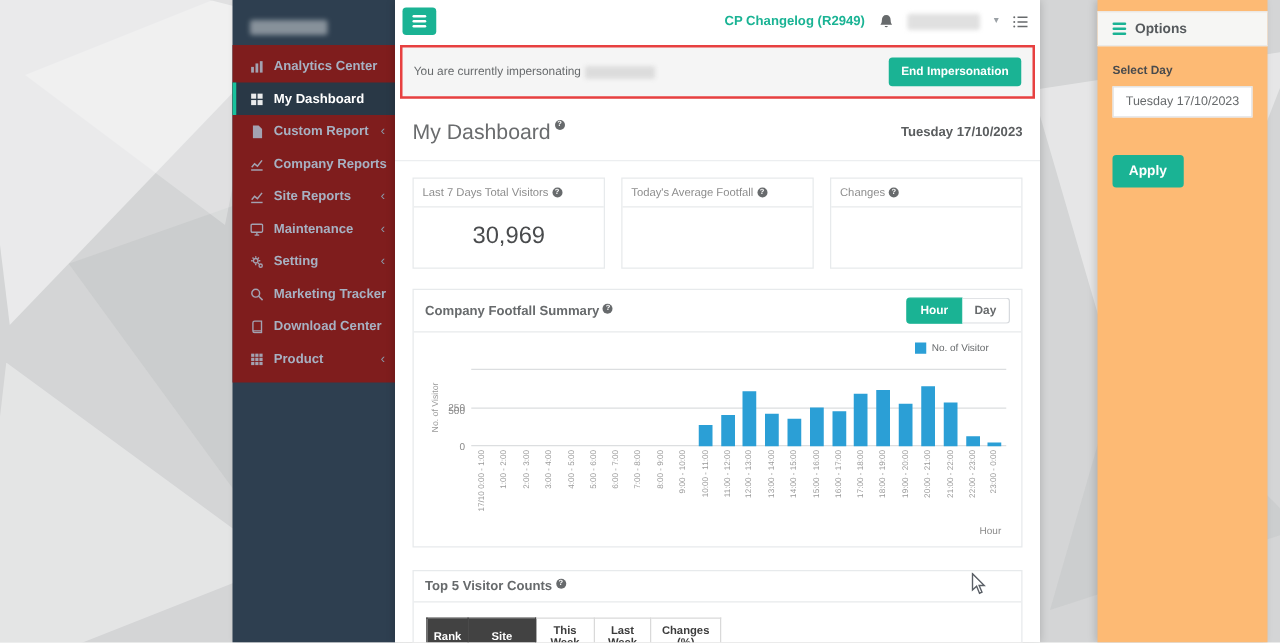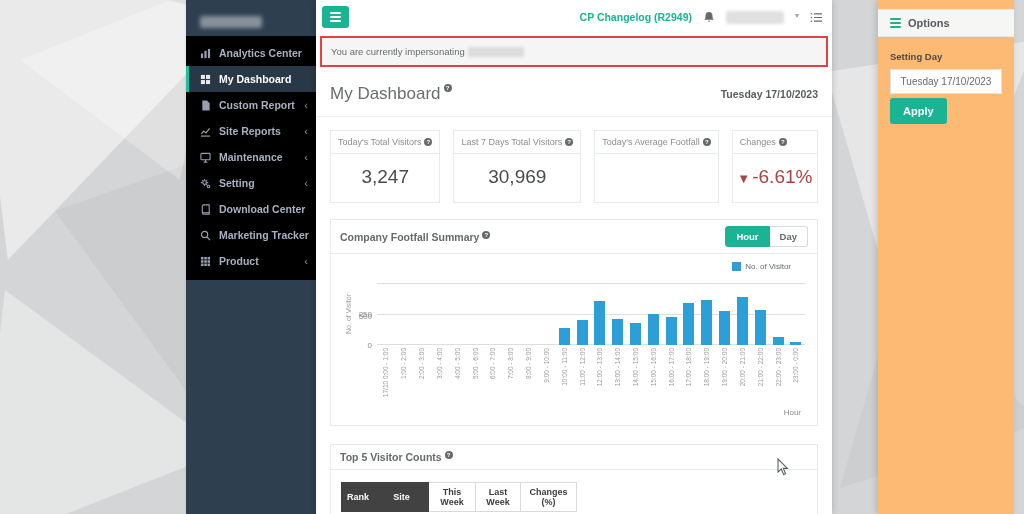--- a/index.html
+++ b/index.html
@@ -15,21 +15,21 @@
   .t1 { left:-30px; top:-50px; width:270px; height:310px; background:rgba(255,255,255,.5); clip-path:polygon(0 0,100% 22%,14% 100%); }
   .t2 { left:55px; top:130px; width:230px; height:270px; background:rgba(140,146,152,.12); clip-path:polygon(0 30%,100% 0,60% 100%); }
   .t3 { left:-25px; top:290px; width:250px; height:260px; background:rgba(255,255,255,.38); clip-path:polygon(0 100%,12% 0,100% 62%); }
   .t4 { left:20px; top:-20px; width:200px; height:200px; background:rgba(255,255,255,.28); clip-path:polygon(100% 0,0 40%,80% 100%); }
   .t5 { left:826px; top:40px; width:210px; height:320px; background:rgba(255,255,255,.42); clip-path:polygon(0 10%,100% 0,40% 100%); }
   .t6 { left:840px; top:280px; width:200px; height:260px; background:rgba(140,146,152,.1); clip-path:polygon(0 80%,30% 0,100% 55%); }
 
   
   .sidebar { position:absolute; left:186px; top:0; width:130px; height:514px; background:#2e3f50; box-shadow:2px 0 5px rgba(0,0,0,.18); }
   .logo-blur { margin:16px 14px 8px; width:62px; height:12px; background:#97a0a8; opacity:.85; filter:blur(2px); border-radius:2px; }
-  .nav { background:#000000; padding:4px 0 6px; }
+  .nav { background:#7f1d1d; padding:4px 0 6px; }
   .nav-item { display:flex; align-items:center; gap:7px; padding:7px 8px 7px 13px; color:#a7b1c2; font-size:10.5px; font-weight:700; cursor:pointer; }
   .nav-item.active { background:#293846; color:#fff; border-left:3px solid #18c29c; padding-left:10px; }
   .nav-icon { width:13px; height:12px; display:flex; align-items:center; justify-content:center; opacity:.9; flex:0 0 13px; }
   .nav-icon svg { display:block; }
   .nav-label { white-space:nowrap; }
   .chev { margin-left:auto; font-size:11px; line-height:1; color:#8b98a8; font-weight:400; }
 
   
   .main { position:absolute; left:316px; top:0; width:516px; height:514px; background:#fff; box-shadow:0 0 7px rgba(0,0,0,.2); overflow:hidden; }
   .topbar { height:34px; display:flex; align-items:center; justify-content:space-between; padding:0 9px 0 6px; }
@@ -94,21 +94,21 @@
   .top5 th.dark { background:#424242; color:#fff; border-color:#424242; }
   .col-rank { width:27px; } .col-site { width:54px; } .col-tw { width:47px; } .col-lw { width:45px; } .col-chg { width:56px; }
 
   
   .options { position:absolute; left:878px; top:0; width:136px; height:514px; background:#fdba74; box-shadow:-2px 0 6px rgba(0,0,0,.15); }
   .opt-header { margin-top:9px; background:#f6f6f4; border-top:1px solid #e9e9e7; border-bottom:1px solid #e9e9e7; padding:6px 12px; display:flex; align-items:center; gap:7px; font-size:11px; color:#55595c; font-weight:600; }
   .opt-list-icon i { display:block; width:11px; height:2px; background:#1ab394; margin:2px 0; border-radius:1px; }
   .opt-body { padding:14px 12px; }
   .select-day-label { font-size:9.5px; font-weight:700; color:#494b4d; margin-bottom:7px; }
   .date-input { width:100%; border:1px solid #e0e2e4; padding:6px 2px; font-size:10px; color:#676a6c; text-align:center; background:#fff; font-family:"Liberation Sans", sans-serif; }
-  .apply-btn { margin-top:4px; background:#1ab394; color:#fff; border:none; border-radius:3px; font-size:11px; font-weight:700; padding:7px 13px; cursor:pointer; }
+  .apply-btn { margin-top:30px; background:#1ab394; color:#fff; border:none; border-radius:3px; font-size:11px; font-weight:700; padding:7px 13px; cursor:pointer; }
 
   .cursor { position:absolute; left:776px; top:458px; }
 </style>
 </head>
 <body>
 
 <div class="bg">
   <div class="tri t1"></div>
   <div class="tri t2"></div>
   <div class="tri t3"></div>
@@ -147,20 +147,30 @@
     <div class="nav-item">
       <span class="nav-icon">
           <svg width="10" height="11" viewBox="0 0 10 12" fill="currentColor">
             <path d="M1 0.5h5l3 3v8H1z"></path>
           </svg>
         </span>
       <span class="nav-label">Custom Report</span>
       <span class="chev">‹</span>
     </div>
 
+    <div class="nav-item">
+      <span class="nav-icon">
+          <svg width="11" height="11" viewBox="0 0 12 12" fill="none" stroke="currentColor" stroke-width="1.3">
+            <path d="M1 11h10"></path>
+            <polyline points="1.5,8.5 4,5.5 6.5,7.5 10.5,2.5"></polyline>
+          </svg>
+        </span>
+      <span class="nav-label">Company Reports</span>
+      <span class="chev">‹</span>
+    </div>
 
     <div class="nav-item">
       <span class="nav-icon">
           <svg width="11" height="11" viewBox="0 0 12 12" fill="none" stroke="currentColor" stroke-width="1.3">
             <path d="M1 11h10"></path>
             <polyline points="1.5,8.5 4,5.5 6.5,7.5 10.5,2.5"></polyline>
           </svg>
         </span>
       <span class="nav-label">Site Reports</span>
       <span class="chev">‹</span>
@@ -184,36 +194,36 @@
             <path d="M5 1v1.4M5 7.6V9M1 5h1.4M7.6 5H9M2.2 2.2l1 1M6.8 6.8l1 1M7.8 2.2l-1 1"></path>
             <circle cx="9.3" cy="9.3" r="1.4"></circle>
           </svg>
         </span>
       <span class="nav-label">Setting</span>
       <span class="chev">‹</span>
     </div>
 
     <div class="nav-item">
       <span class="nav-icon">
+          <svg width="11" height="11" viewBox="0 0 12 12" fill="none" stroke="currentColor" stroke-width="1.3">
+            <circle cx="5" cy="5" r="3.4"></circle>
+            <path d="M7.6 7.6L11 11"></path>
+          </svg>
+        </span>
+      <span class="nav-label">Marketing Tracker</span>
+    </div>
+
+    <div class="nav-item">
+      <span class="nav-icon">
           <svg width="10" height="11" viewBox="0 0 10 12" fill="none" stroke="currentColor" stroke-width="1.2">
             <path d="M2.5 1h6v10h-6a1.5 1.5 0 0 1-1.5-1.5v-7A1.5 1.5 0 0 1 2.5 1z"></path>
             <path d="M1 9.5h7.5"></path>
           </svg>
         </span>
       <span class="nav-label">Download Center</span>
-    </div>
-
-    <div class="nav-item">
-      <span class="nav-icon">
-          <svg width="11" height="11" viewBox="0 0 12 12" fill="none" stroke="currentColor" stroke-width="1.3">
-            <circle cx="5" cy="5" r="3.4"></circle>
-            <path d="M7.6 7.6L11 11"></path>
-          </svg>
-        </span>
-      <span class="nav-label">Marketing Tracker</span>
     </div>
 
     <div class="nav-item">
       <span class="nav-icon">
           <svg width="11" height="11" viewBox="0 0 12 12" fill="currentColor">
             <rect x="1" y="1" width="2.8" height="2.8"></rect>
             <rect x="4.6" y="1" width="2.8" height="2.8"></rect>
             <rect x="8.2" y="1" width="2.8" height="2.8"></rect>
             <rect x="1" y="4.6" width="2.8" height="2.8"></rect>
             <rect x="4.6" y="4.6" width="2.8" height="2.8"></rect>
@@ -258,57 +268,50 @@
           </svg>
         </span>
     </div>
   </div>
 
   <div class="banner">
     <div class="banner-text">
       <span>You are currently impersonating</span>
       <span class="name-blur"></span>
     </div>
+    <button class="end-imp">End Impersonation</button>
   </div>
 
   <div class="title-row">
     <h1 class="page-title">
       <span>My Dashboard</span>
       <span class="info">?</span>
     </h1>
     <div class="page-date">Tuesday 17/10/2023</div>
   </div>
 
   <div class="stats-row">
     <div class="stat-card">
       <div class="stat-label">
-          <span>Today's Total Visitors</span>
-          <span class="info">?</span>
-        </div>
-      <div class="stat-value">3,247</div>
-    </div>
-    <div class="stat-card">
-      <div class="stat-label">
           <span>Last 7 Days Total Visitors</span>
           <span class="info">?</span>
         </div>
       <div class="stat-value">30,969</div>
     </div>
     <div class="stat-card">
       <div class="stat-label">
           <span>Today's Average Footfall</span>
           <span class="info">?</span>
         </div>
     </div>
     <div class="stat-card">
       <div class="stat-label">
           <span>Changes</span>
           <span class="info">?</span>
         </div>
-      <div class="stat-value negative"><span class="dir">▼</span><span>-6.61%</span></div>
     </div>
   </div>
 
   <div class="panel chart-panel">
     <div class="panel-header">
       <div class="panel-title">
         <span>Company Footfall Summary</span>
         <span class="info">?</span>
       </div>
       <div class="toggle-group">
@@ -518,21 +521,21 @@
 <div class="options">
   <div class="opt-header">
     <span class="opt-list-icon">
         <i></i>
         <i></i>
         <i></i>
       </span>
     <span>Options</span>
   </div>
   <div class="opt-body">
-    <div class="select-day-label">Setting Day</div>
+    <div class="select-day-label">Select Day</div>
     <input class="date-input" type="text" value="Tuesday 17/10/2023" style="">
     <button class="apply-btn">Apply</button>
   </div>
 </div>
 
 <svg class="cursor" width="14" height="18" viewBox="0 0 14 18">
     <path d="M2 1 L2 14 L5.3 11 L7.6 16.6 L9.6 15.7 L7.3 10.4 L11.4 10.4 Z" fill="#fff" stroke="#5a5f66" stroke-width="1.1"></path>
   </svg>
 
 </body></html>

